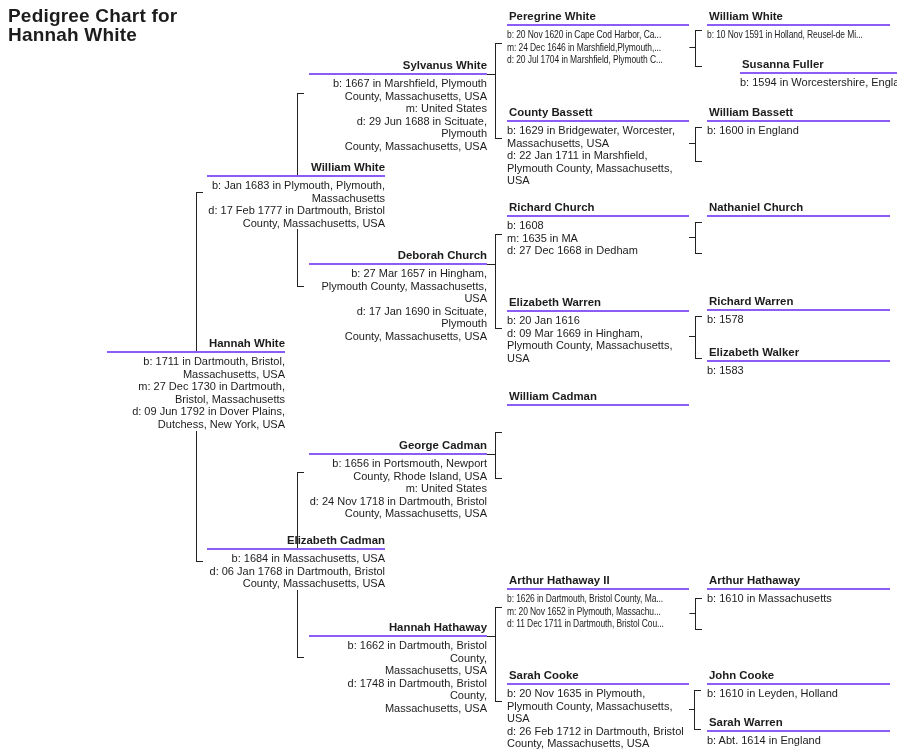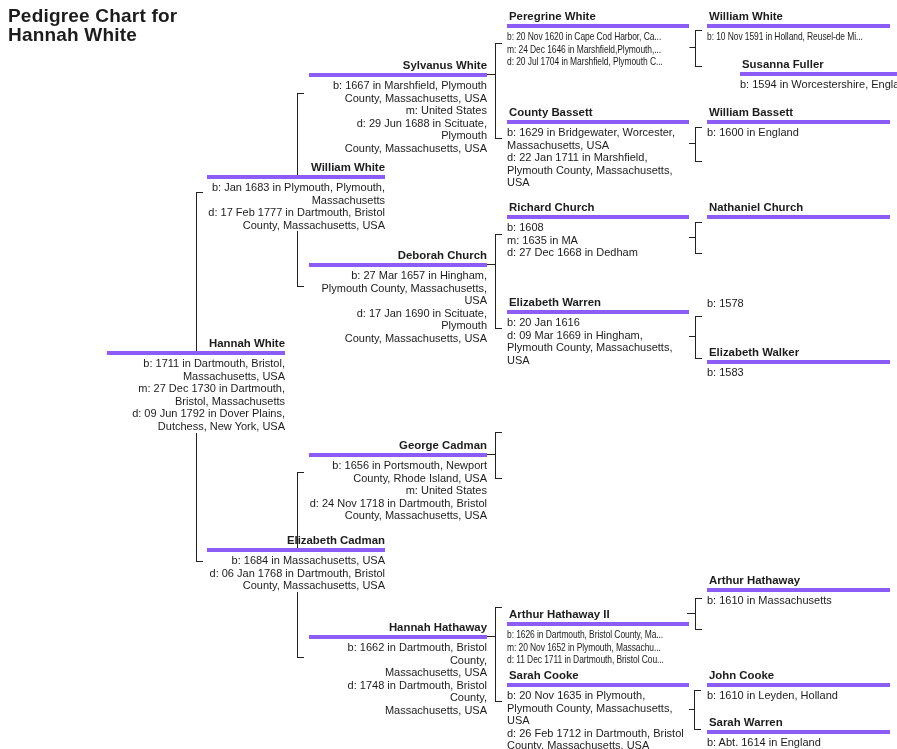--- a/index.html
+++ b/index.html
@@ -5,21 +5,21 @@
   html,body{margin:0;padding:0;background:#fff;}
   body{width:897px;height:749px;position:relative;overflow:hidden;
        font-family:"Liberation Sans",sans-serif;color:#1c1c1c;}
   .title{position:absolute;left:8px;top:6px;font-size:19px;font-weight:bold;
          line-height:19px;white-space:pre-line;letter-spacing:.2px;}
   .person{position:absolute;z-index:2;}
   .g123{width:178px;text-align:right;}
   .g4{width:182px;}
   .g5{width:183px;}
   .pname{font-weight:bold;font-size:11.4px;line-height:13px;
-         border-bottom:4px solid #8b5cf6;padding:0 0 1px 2px;white-space:nowrap;}
+         border-bottom:2px solid #8b5cf6;padding:0 0 1px 2px;white-space:nowrap;}
   .pdetails{font-size:11px;line-height:12.6px;white-space:pre-line;
             padding-top:2px;background:#fff;}
   .condensed{font-size:10.6px;letter-spacing:-.1px;transform:scaleX(.8);
              transform-origin:left top;width:125%;}
   .bracket{position:absolute;z-index:1;width:6px;
            border-left:1.5px solid #222;border-top:1.5px solid #222;
            border-bottom:1.5px solid #222;}
   .bstub{position:absolute;z-index:1;width:8px;border-top:1.5px solid #222;}
 </style>
 </head>
@@ -105,23 +105,24 @@
 d: 27 Dec 1668 in Dedham</div>
 </div>
 <div class="person g4" style="left:507px;top:296px">
   <div class="pname">Elizabeth Warren</div>
   <div class="pdetails">b: 20 Jan 1616
 d: 09 Mar 1669 in Hingham,
 Plymouth County, Massachusetts,
 USA</div>
 </div>
 <div class="person g4" style="left:507px;top:390px">
+  <div class="pname">William Cadman</div>
   <div class="pdetails"></div>
 </div>
-<div class="person g4" style="left:507px;top:608px">
+<div class="person g4" style="left:507px;top:574px">
   <div class="pname">Arthur Hathaway II</div>
   <div class="pdetails condensed">b: 1626 in Dartmouth, Bristol County, Ma...
 m: 20 Nov 1652 in Plymouth, Massachu...
 d: 11 Dec 1711 in Dartmouth, Bristol Cou...</div>
 </div>
 <div class="person g4" style="left:507px;top:669px">
   <div class="pname">Sarah Cooke</div>
   <div class="pdetails">b: 20 Nov 1635 in Plymouth,
 Plymouth County, Massachusetts,
 USA
@@ -139,20 +140,21 @@
 </div>
 <div class="person g5" style="left:707px;top:106px">
   <div class="pname">William Bassett</div>
   <div class="pdetails">b: 1600 in England</div>
 </div>
 <div class="person g5" style="left:707px;top:201px">
   <div class="pname">Nathaniel Church</div>
   <div class="pdetails"></div>
 </div>
 <div class="person g5" style="left:707px;top:295px">
+  <div class="pname">Richard Warren</div>
   <div class="pdetails">b: 1578</div>
 </div>
 <div class="person g5" style="left:707px;top:346px">
   <div class="pname">Elizabeth Walker</div>
   <div class="pdetails">b: 1583</div>
 </div>
 <div class="person g5" style="left:707px;top:574px">
   <div class="pname">Arthur Hathaway</div>
   <div class="pdetails">b: 1610 in Massachusetts</div>
 </div>

